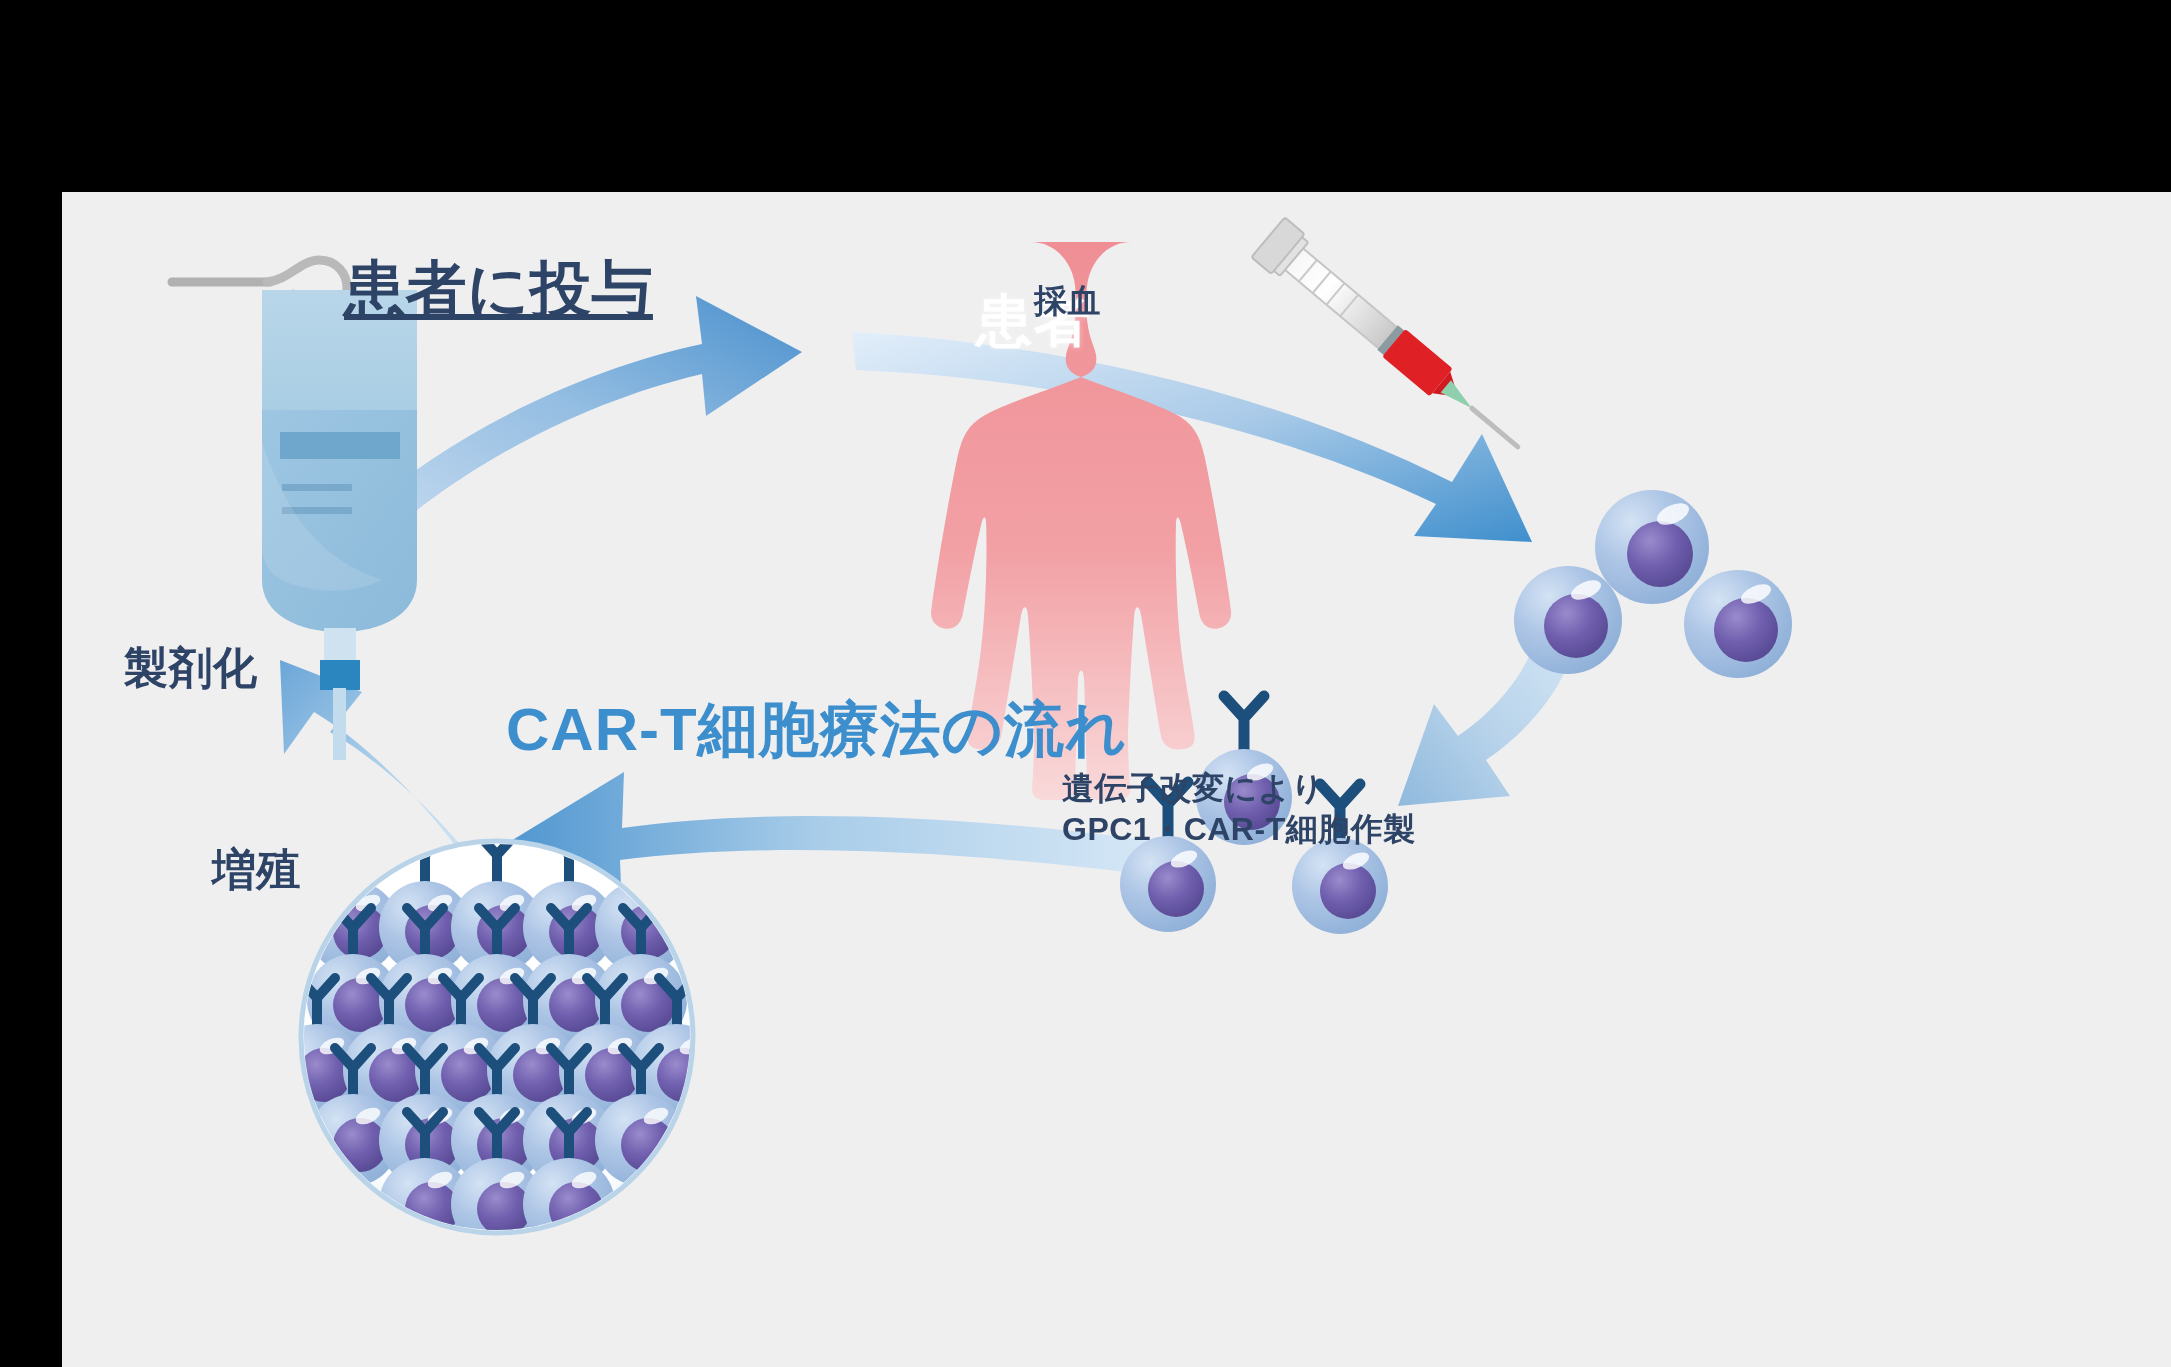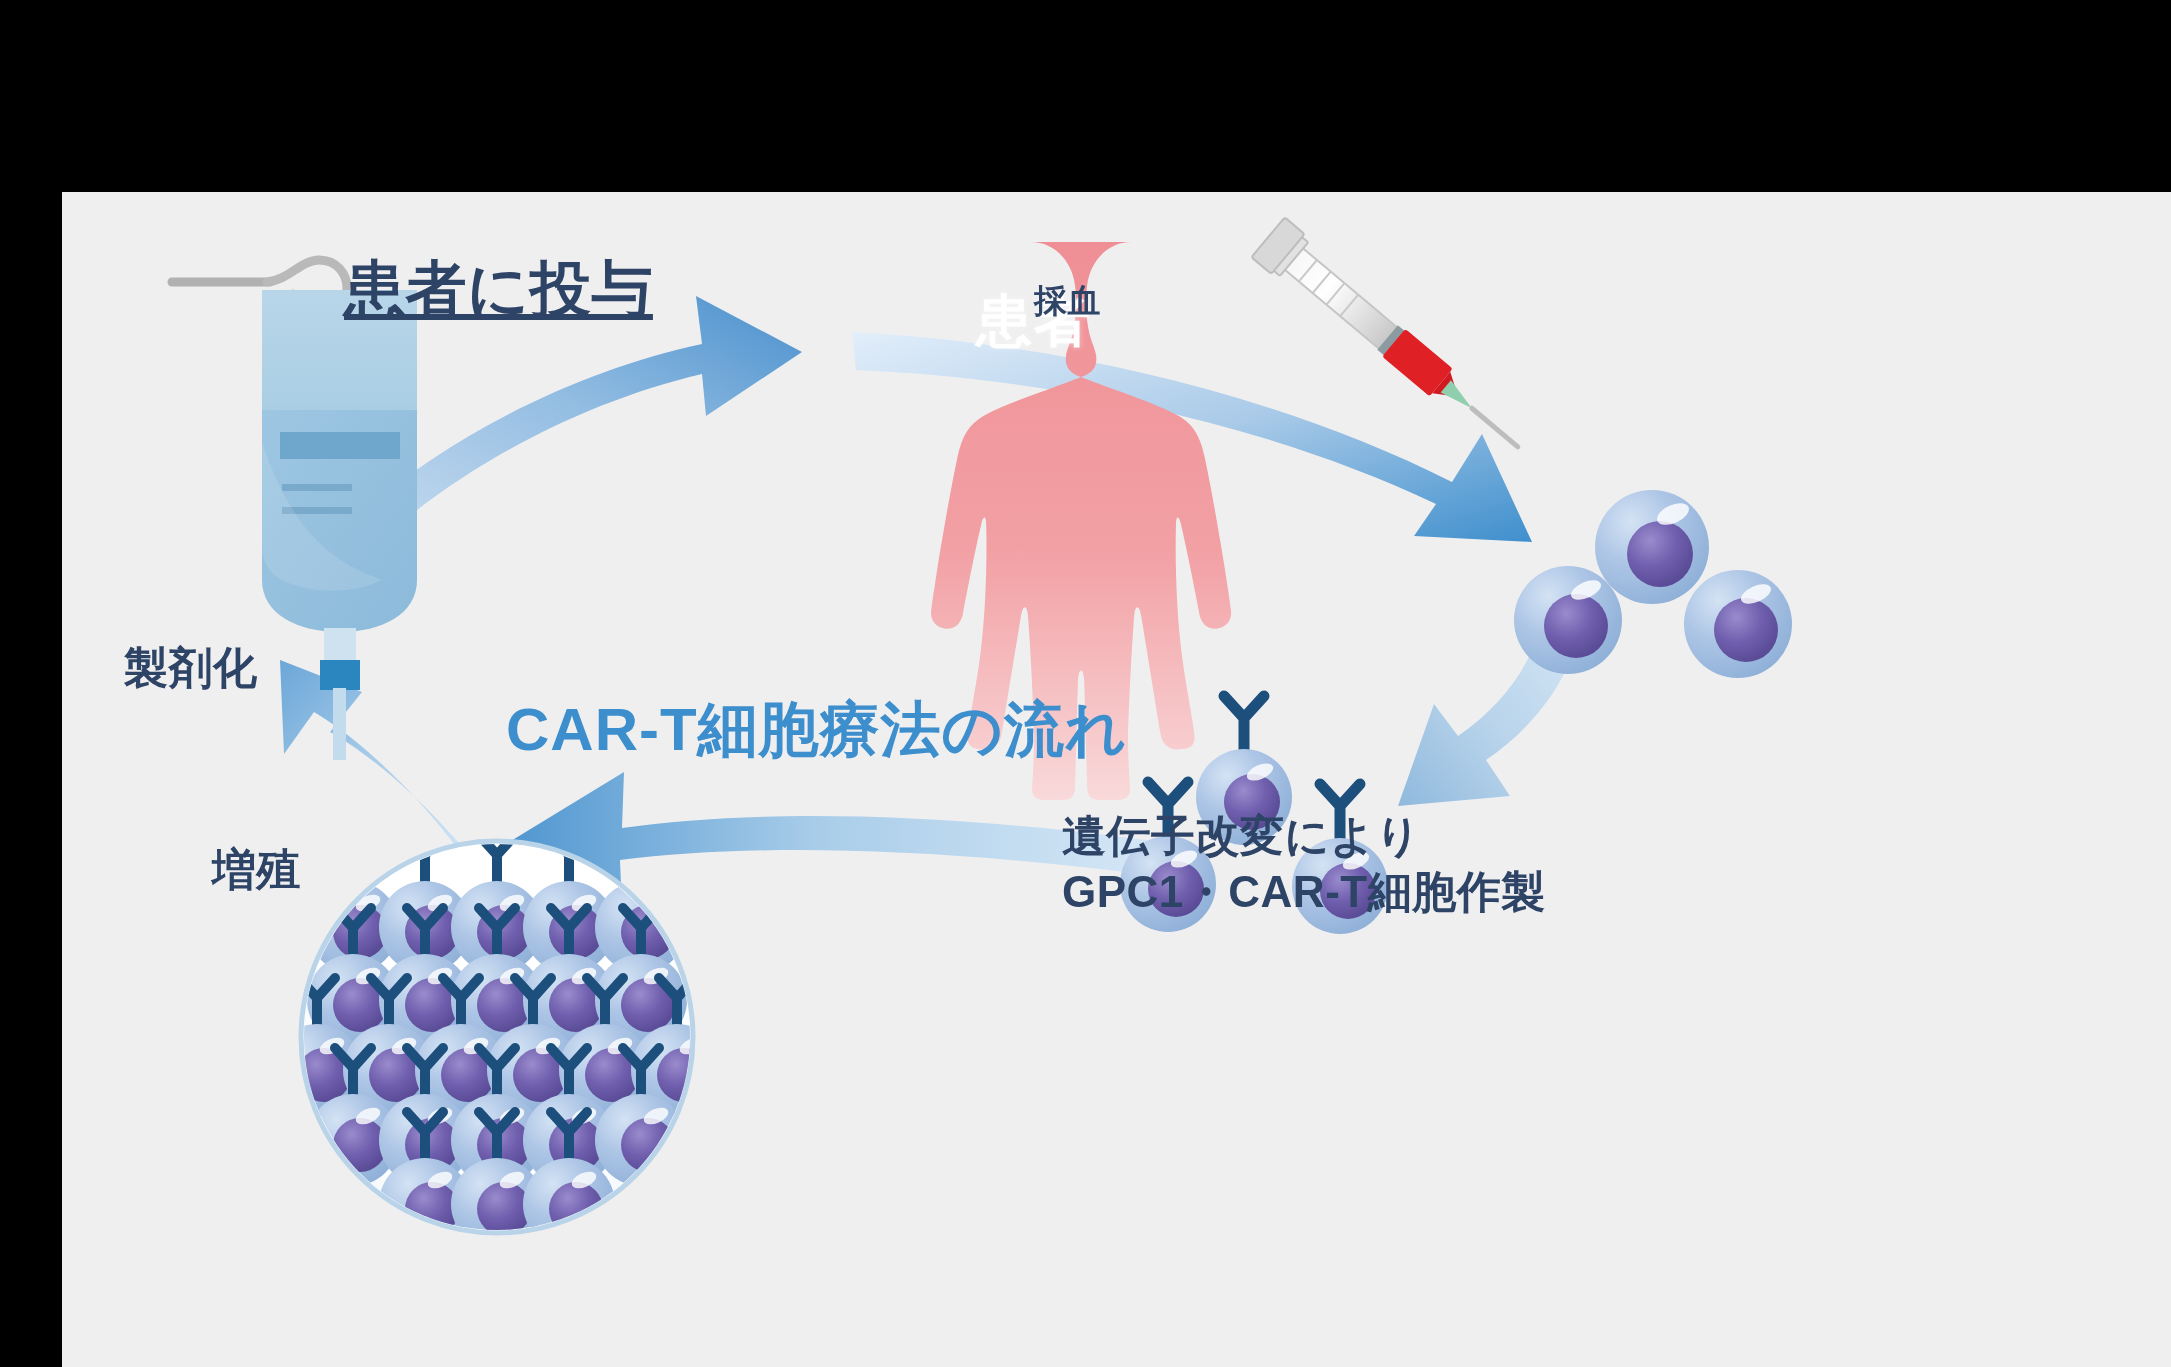--- a/index.html
+++ b/index.html
@@ -5,21 +5,21 @@
   html,body{margin:0;padding:0;background:#000;}
   body{width:2171px;height:1367px;overflow:hidden;font-family:"Liberation Sans","DejaVu Sans",sans-serif;}
   #stage{position:relative;width:2171px;height:1367px;background:#000;}
   #canvas{position:absolute;left:62px;top:192px;width:2109px;height:1175px;background:#f0eff0;overflow:hidden;}
   .lbl{position:absolute;color:#2e4466;font-weight:bold;white-space:pre;line-height:1.28;letter-spacing:.5px;}
   #diagram-title{position:absolute;left:400px;top:498px;color:#3d8ecd;font-size:60px;font-weight:bold;letter-spacing:1px;white-space:nowrap;margin-left:44px;}
   .svgfull{position:absolute;left:0;top:0;width:2109px;height:1175px;}
   #lbl-admin{left:282px;top:58px;font-size:61px;text-decoration:underline;}
   #lbl-draw{left:972px;top:88px;font-size:33px;}
   #lbl-tcell{left:1206px;top:378px;font-size:44px;}
-  #lbl-cart{left:1000px;top:616px;font-size:44px;}
+  #lbl-cart{left:1000px;top:576px;font-size:32px;}
   #lbl-form{left:62px;top:448px;font-size:44px;}
   #lbl-prolif{left:150px;top:650px;font-size:44px;}
   #patient-word{position:absolute;left:912px;top:98px;width:120px;color:#fff;font-size:56px;font-weight:bold;line-height:1.12;text-align:center;letter-spacing:2px;text-shadow:0 0 6px rgba(255,255,255,.45);}
 </style>
 </head>
 <body>
 
 <div id="stage">
   <div id="canvas">
 

